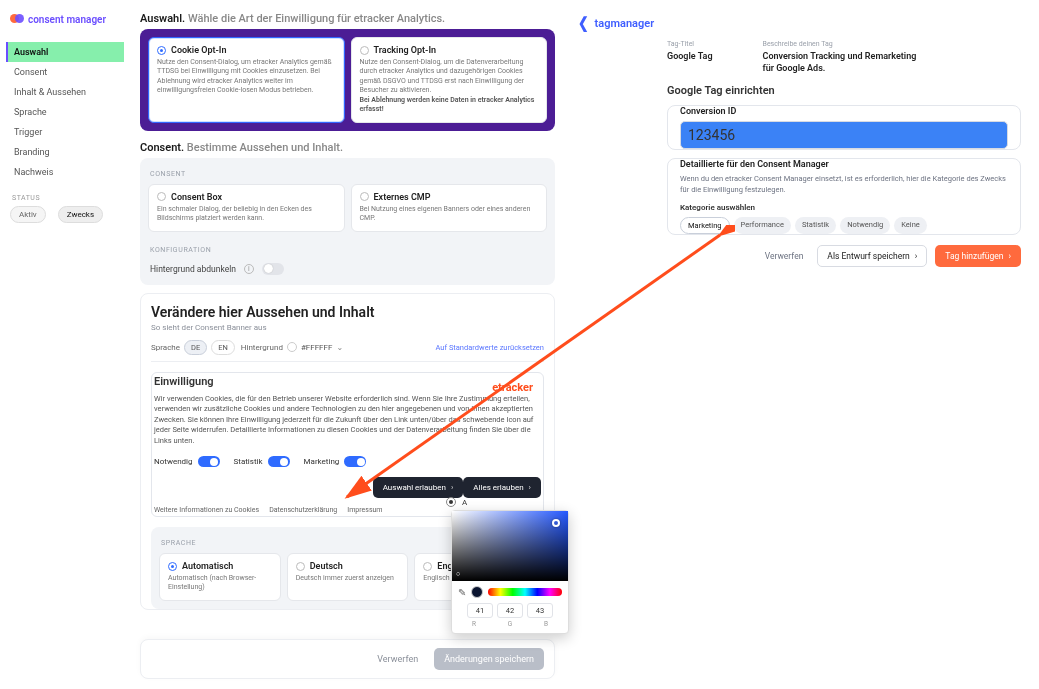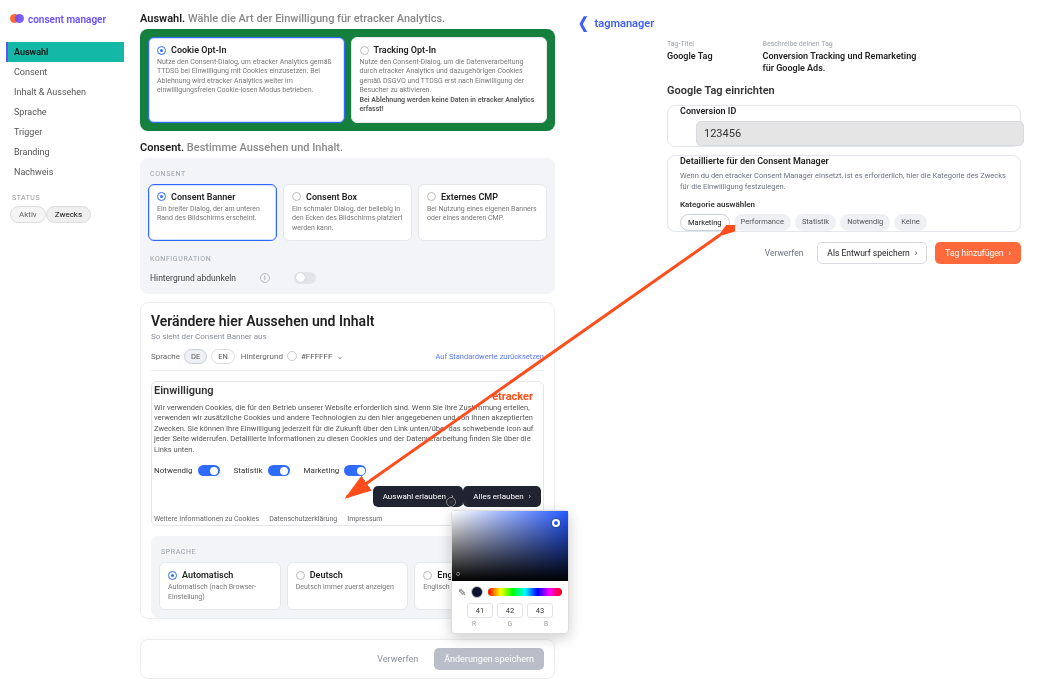--- a/index.html
+++ b/index.html
@@ -11,45 +11,45 @@
 .cm-sidebar { position: absolute; left: 0; top: 0; width: 130px; padding: 8px 6px; }
 .cm-logo { display: flex; align-items: center; gap: 4px; padding: 4px 4px 10px; }
 .cm-logo-mark { width: 14px; height: 14px; position: relative; }
 .cm-logo-mark::before, .cm-logo-mark::after { content: ""; position: absolute; width: 9px; height: 9px; border-radius: 50%; }
 .cm-logo-mark::before { background: #ff6a3d; left: 0; top: 2px; }
 .cm-logo-mark::after { background: #6b4eff; left: 5px; top: 2px; opacity: .9; }
 .cm-logo-text { font-size: 10px; font-weight: 600; color: #6b4eff; }
 
 .cm-nav { list-style: none; margin-top: 6px; }
 .cm-nav li { padding: 5px 6px; font-size: 9px; color: #555; border-left: 2px solid transparent; cursor: pointer; }
-.cm-nav li.active { color: #111; font-weight: 600; border-left-color: #6b4eff; background: #14b8a6; }
+.cm-nav li.active { color: #111; font-weight: 600; border-left-color: #6b4eff; background: #86efac; }
 
 .cm-status-label { font-size: 7px; letter-spacing: .5px; color: #999; padding: 12px 6px 4px; }
-.cm-status-pills { display: flex; gap: 0; padding: 0 4px; }
+.cm-status-pills { display: flex; gap: 12px; padding: 0 4px; }
 .cm-pill { font-size: 8px; padding: 3px 8px; border-radius: 10px; border: 1px solid #ddd; background: #f5f5f5; color: #666; cursor: pointer; }
 .cm-pill.active { background: #eee; color: #111; }
 
 .cm-main { position: absolute; left: 140px; top: 6px; width: 415px; }
 .sec-title { font-size: 11px; font-weight: 600; color: #1a1a1a; margin: 6px 0 4px; }
 .sec-sub { color: #888; font-weight: 500; }
-.sec-block { background: #15803d; border-radius: 8px; padding: 8px; margin-bottom: 10px; }
+.sec-block { background: #4c1d95; border-radius: 8px; padding: 8px; margin-bottom: 10px; }
 .sec-block2 { background: #f2f4f7; border-radius: 8px; padding: 8px 8px 4px; margin-bottom: 8px; }
 .cards-row { display: flex; gap: 6px; }
 .card { flex: 1; background: #fff; border: 1px solid #e5e7eb; border-radius: 6px; padding: 7px 8px; }
 .card.selected { border-color: #3166ff; box-shadow: 0 0 0 1px #cfe0ff inset; }
 .card-head { display: flex; align-items: center; gap: 5px; margin-bottom: 3px; }
 .radio { width: 9px; height: 9px; border-radius: 50%; border: 1px solid #bbb; display: inline-block; position: relative; flex-shrink: 0; }
 .radio.on { border-color: #2f6bff; }
 .radio.on::after { content: ""; position: absolute; inset: 2px; background: #2f6bff; border-radius: 50%; }
 .card-title { font-size: 9px; font-weight: 600; color: #222; }
 .card-desc { font-size: 7px; line-height: 1.35; color: #777; }
 .card-desc .bold { font-weight: 600; color: #555; }
 
 .mini-label { font-size: 7px; letter-spacing: .6px; color: #9aa0aa; padding: 4px 2px 6px; text-transform: uppercase; }
-.cfg-row { display: flex; align-items: center; gap: 24px; padding: 3px 2px 6px; font-size: 8.5px; color: #444; }
+.cfg-row { display: flex; align-items: center; gap: 8px; padding: 3px 2px 6px; font-size: 8.5px; color: #444; }
 .info-dot { width: 10px; height: 10px; border-radius: 50%; border: 1px solid #bbb; color: #999; font-size: 7px; display: inline-flex; align-items: center; justify-content: center; }
 .toggle-sm { width: 22px; height: 12px; border-radius: 6px; background: #e2e4e9; position: relative; cursor: pointer; }
 .toggle-sm::after { content: ""; position: absolute; width: 9px; height: 9px; border-radius: 50%; background: #fff; top: 1.5px; left: 2px; box-shadow: 0 0 1px rgba(0,0,0,.3); }
 
 .editor { background: #fff; border: 1px solid #eceef2; border-radius: 8px; padding: 10px 10px 0; margin-top: 4px; position: relative; }
 .editor h2 { font-size: 14px; font-weight: 600; color: #222; }
 .editor-sub { font-size: 8px; color: #8a8f99; margin: 3px 0 8px; }
 .editor-bar { display: flex; align-items: center; gap: 6px; border-bottom: 1px solid #eceef2; padding-bottom: 6px; font-size: 8px; color: #555; }
 .seg { display: flex; gap: 4px; align-items: center; }
 .seg-label { color: #666; }
@@ -106,21 +106,21 @@
 .tm-text { font-size: 11px; font-weight: 600; color: #3f5eff; }
 .tm-body { padding: 0 18px 8px 100px; }
 .tm-meta { display: flex; gap: 50px; margin-bottom: 10px; }
 .tm-meta-col { max-width: 160px; }
 .tm-meta-label { font-size: 7px; color: #9aa0aa; margin-bottom: 3px; }
 .tm-meta-val { font-size: 9px; font-weight: 600; color: #222; line-height: 1.3; }
 
 .tm-h { font-size: 11px; font-weight: 600; margin: 2px 0 8px; }
 .tm-card { border: 1px solid #e3e6ec; border-radius: 8px; padding: 0 12px; margin-bottom: 8px; background: #fff; }
 .tm-field-label { font-size: 9px; font-weight: 600; color: #222; margin-bottom: 5px; }
-.tm-input { width: 100%; border: 1px solid #d8dbe2; border-radius: 5px; background: #e5e5e5; padding: 5px 7px; font-size: 11px; color: #333; margin-left: 16px; }
+.tm-input { width: 100%; border: 1px solid #d8dbe2; border-radius: 5px; background: #3b82f6; padding: 5px 7px; font-size: 14px; color: #333; }
 .tm-note { font-size: 7.5px; color: #6d7382; margin: 4px 0 8px; line-height: 1.4; }
 .tm-cat-label { font-size: 8px; font-weight: 600; margin-bottom: 5px; }
 .tm-chips { display: flex; gap: 4px; flex-wrap: wrap; }
 .chip { font-size: 7.5px; padding: 3px 7px; border-radius: 10px; background: #eef0f4; color: #555; cursor: pointer; }
 .chip.on { background: #fff; border: 1px solid #c9cfda; color: #111; }
 
 .tm-actions { display: flex; justify-content: flex-end; gap: 8px; margin-top: 10px; align-items: center; }
 .tm-ghost { background: transparent; border: none; color: #6d7382; font-size: 8.5px; cursor: pointer; padding: 5px 6px; }
 .tm-outline { background: #fff; border: 1px solid #d8dbe2; border-radius: 5px; padding: 5px 9px; font-size: 8.5px; color: #222; cursor: pointer; display: flex; align-items: center; gap: 5px; }
 .tm-primary { background: #ff6a3d; border: none; border-radius: 5px; padding: 6px 10px; font-size: 8.5px; color: #fff; cursor: pointer; display: flex; align-items: center; gap: 5px; }
@@ -178,27 +178,20 @@
       </div>
     </div>
 
     <div class="sec-title">
       <span>Consent.</span>
       <span class="sec-sub">Bestimme Aussehen und Inhalt.</span>
     </div>
     <div class="sec-block2">
       <div class="mini-label">CONSENT</div>
       <div class="cards-row">
-        <div class="card selected">
-          <div class="card-head">
-              <span class="radio on"></span>
-              <span class="card-title">Consent Banner</span>
-            </div>
-          <div class="card-desc">Ein breiter Dialog, der am unteren Rand des Bildschirms erscheint.</div>
-        </div>
         <div class="card">
           <div class="card-head">
               <span class="radio"></span>
               <span class="card-title">Consent Box</span>
             </div>
           <div class="card-desc">Ein schmaler Dialog, der beliebig in den Ecken des Bildschirms platziert werden kann.</div>
         </div>
         <div class="card">
           <div class="card-head">
               <span class="radio"></span>

